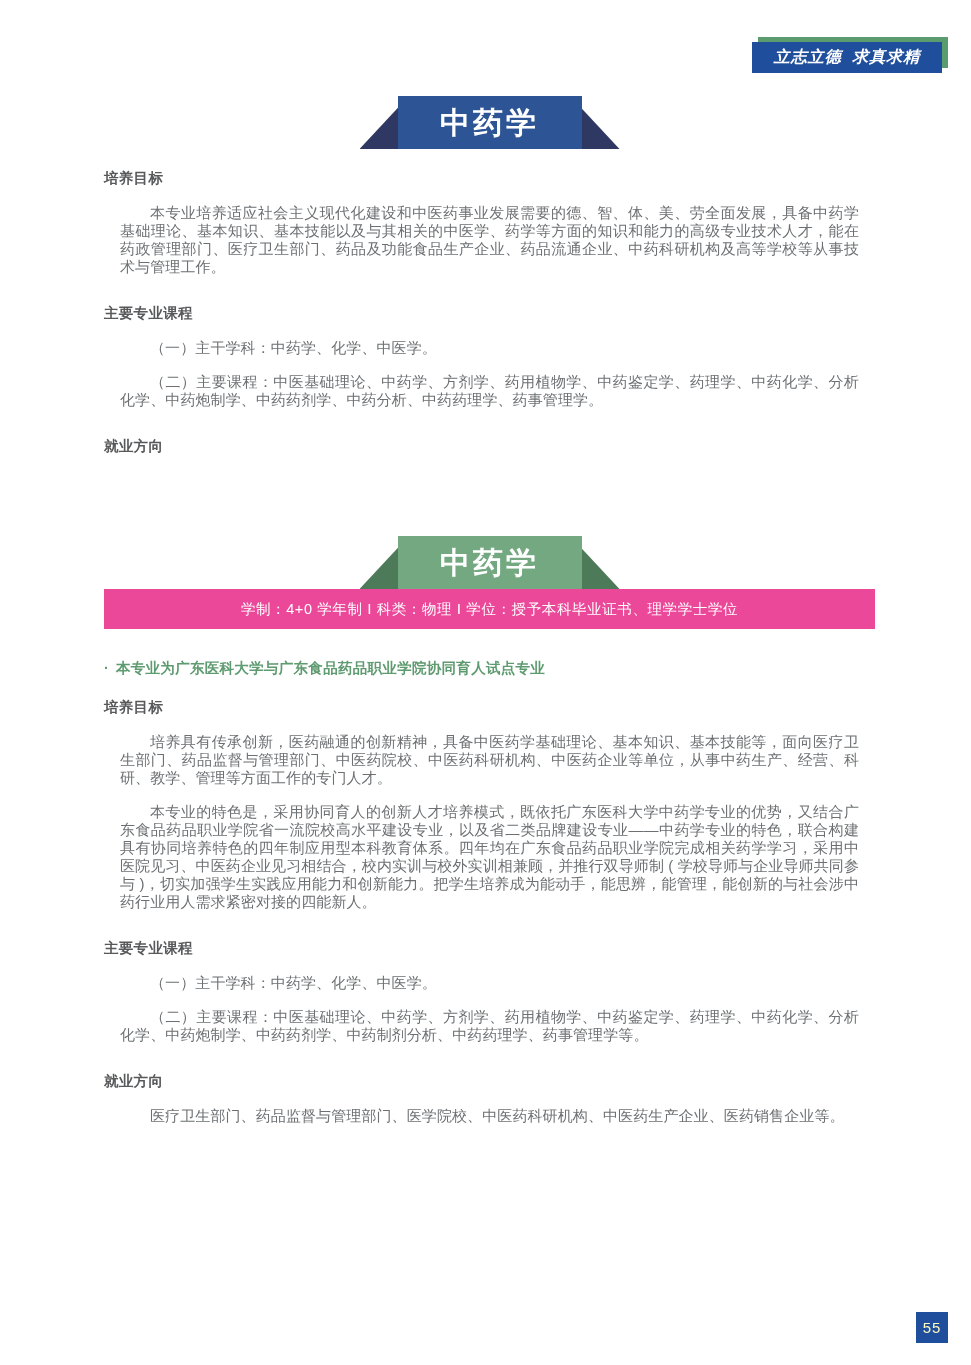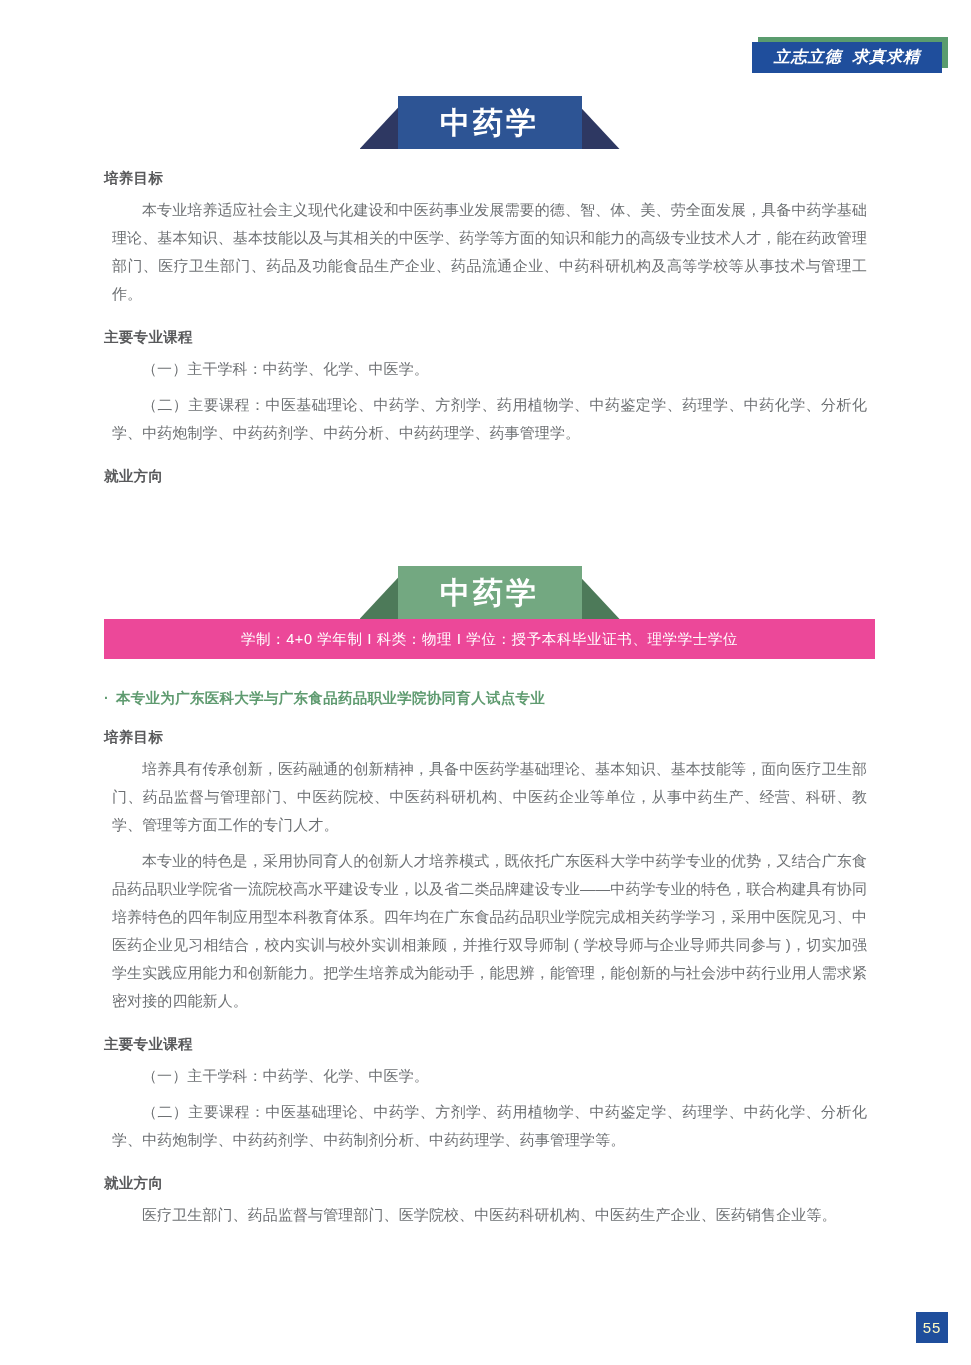--- a/index.html
+++ b/index.html
@@ -135,23 +135,23 @@
   }
   .sec-head {
     font-size: 14.5px;
     font-weight: bold;
     color: #58595b;
     margin: 0 0 2px 0;
     letter-spacing: 0.3px;
   }
   .para {
     font-size: 15px;
-    line-height: 28px;
+    line-height: 18px;
     color: #6d7073;
-    margin: 8px;
+    margin: 16px;
     text-align: justify;
     text-justify: inter-ideograph;
     letter-spacing: 0.1px;
   }
   .para.indent { text-indent: 2em; }
   .gap-sm { height: 12px; }
   .gap-md { height: 20px; }
   .gap-lg { height: 30px; }
 
   .note-line {

